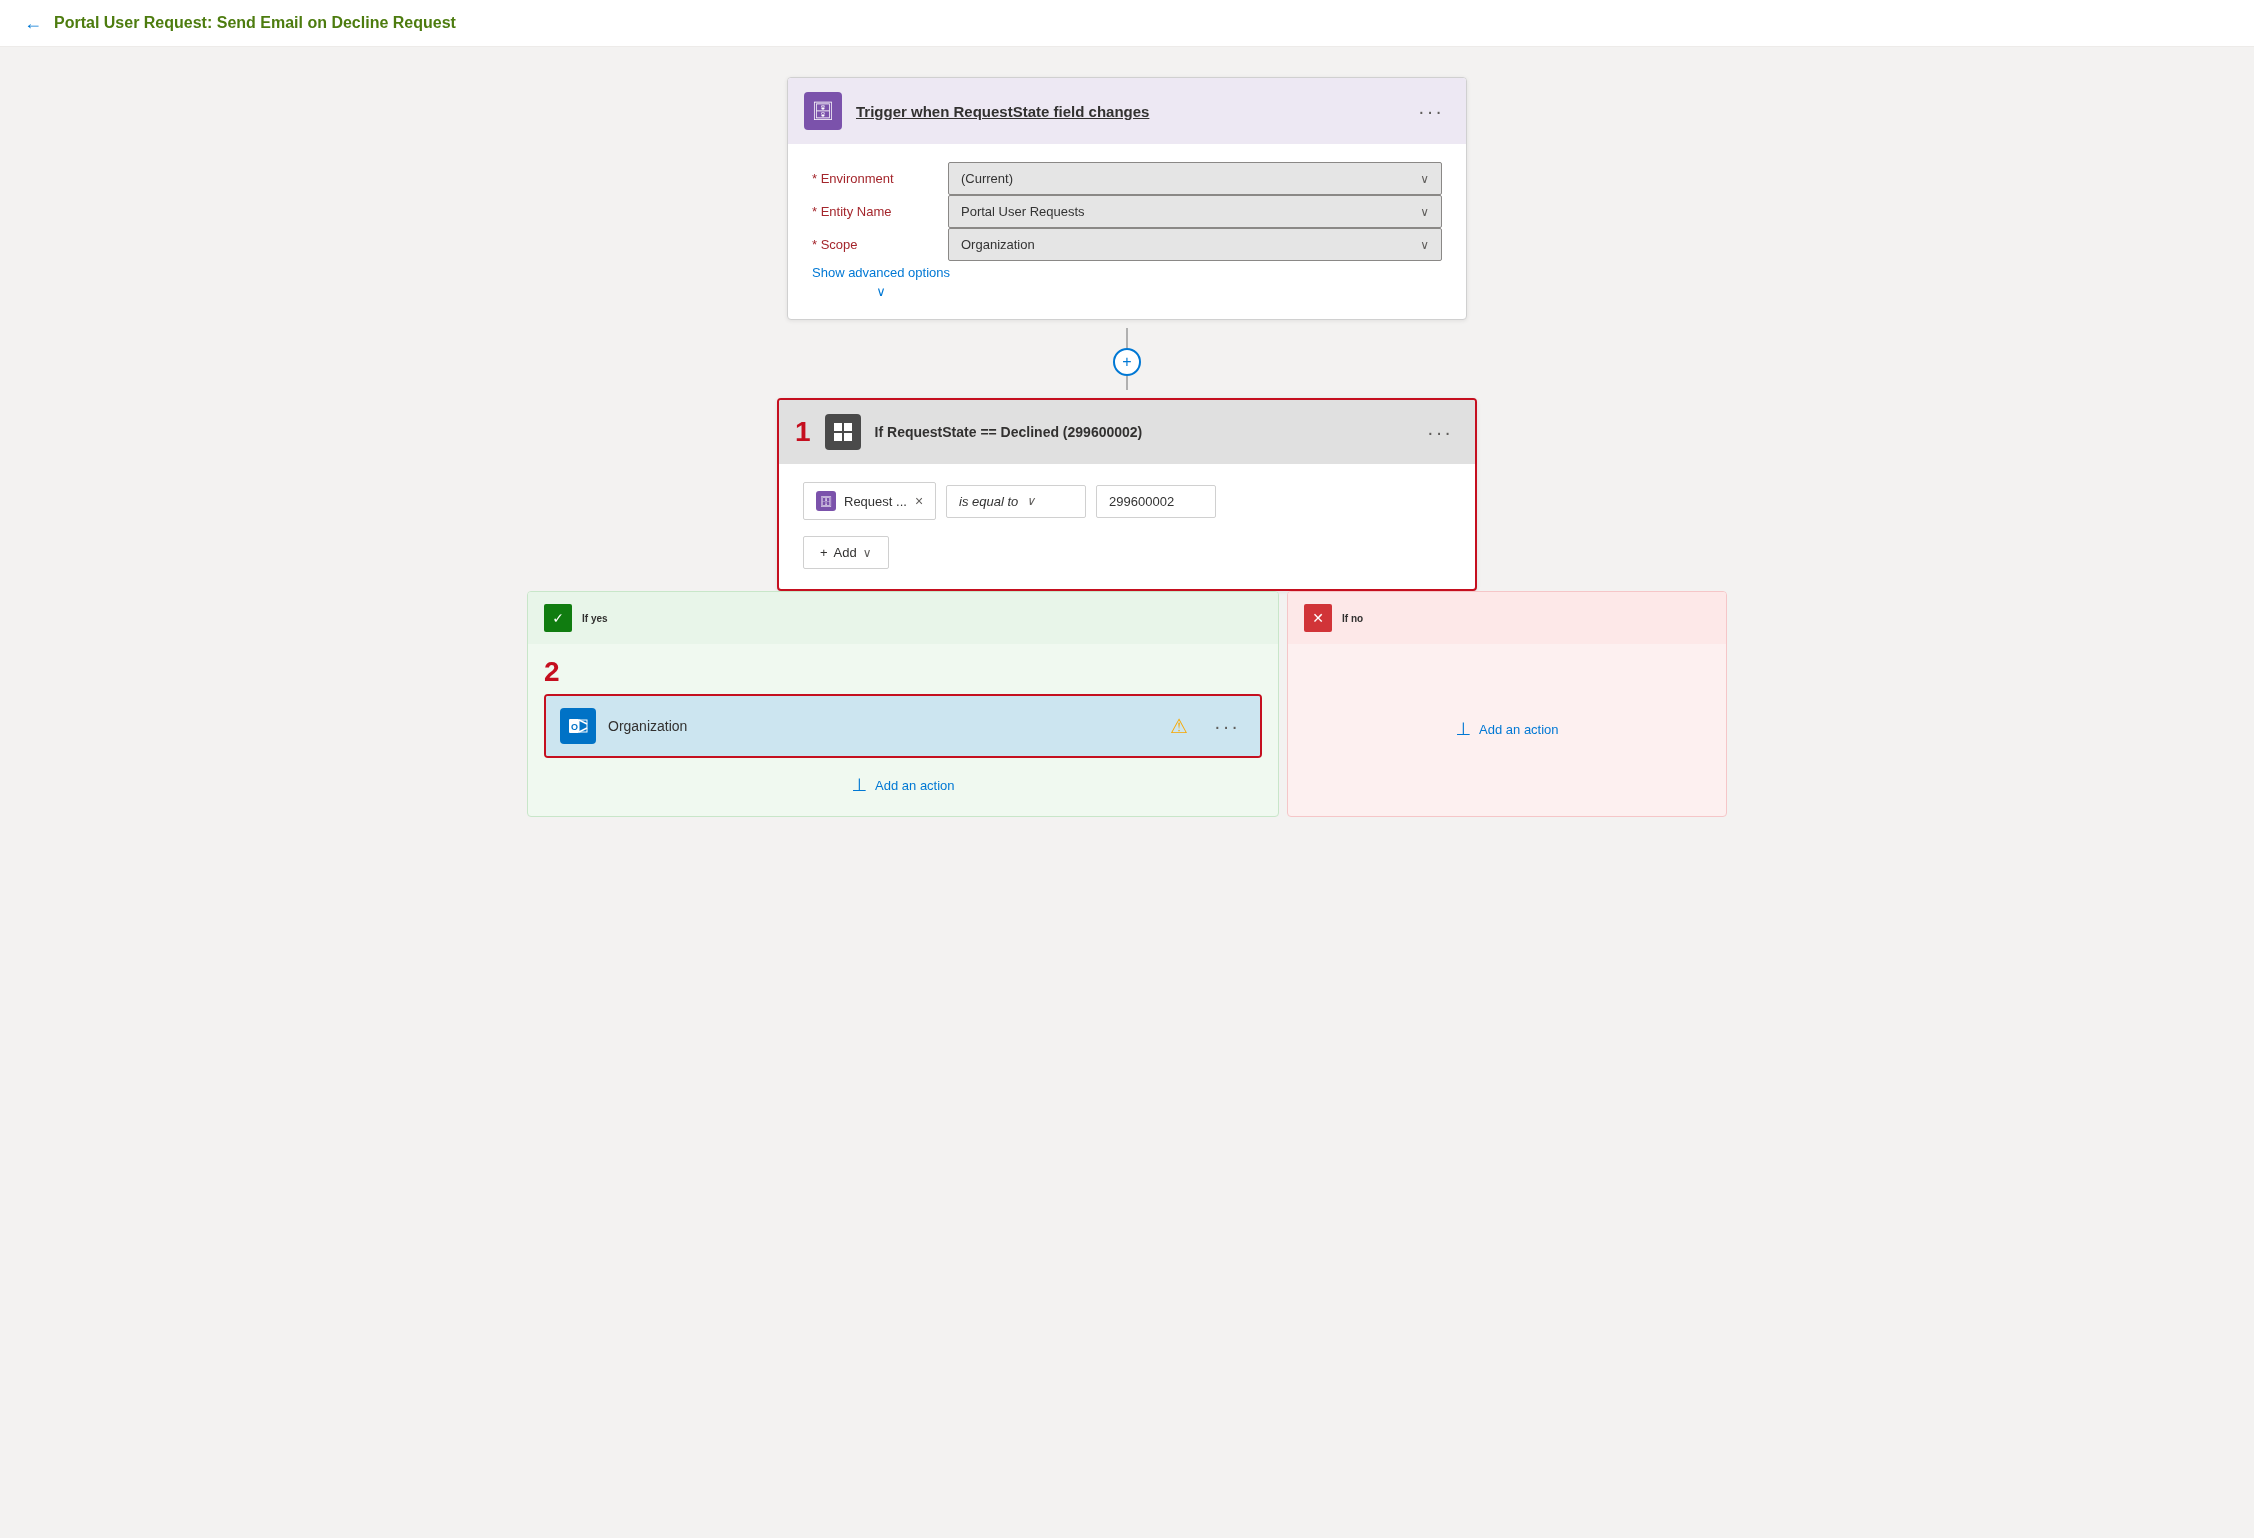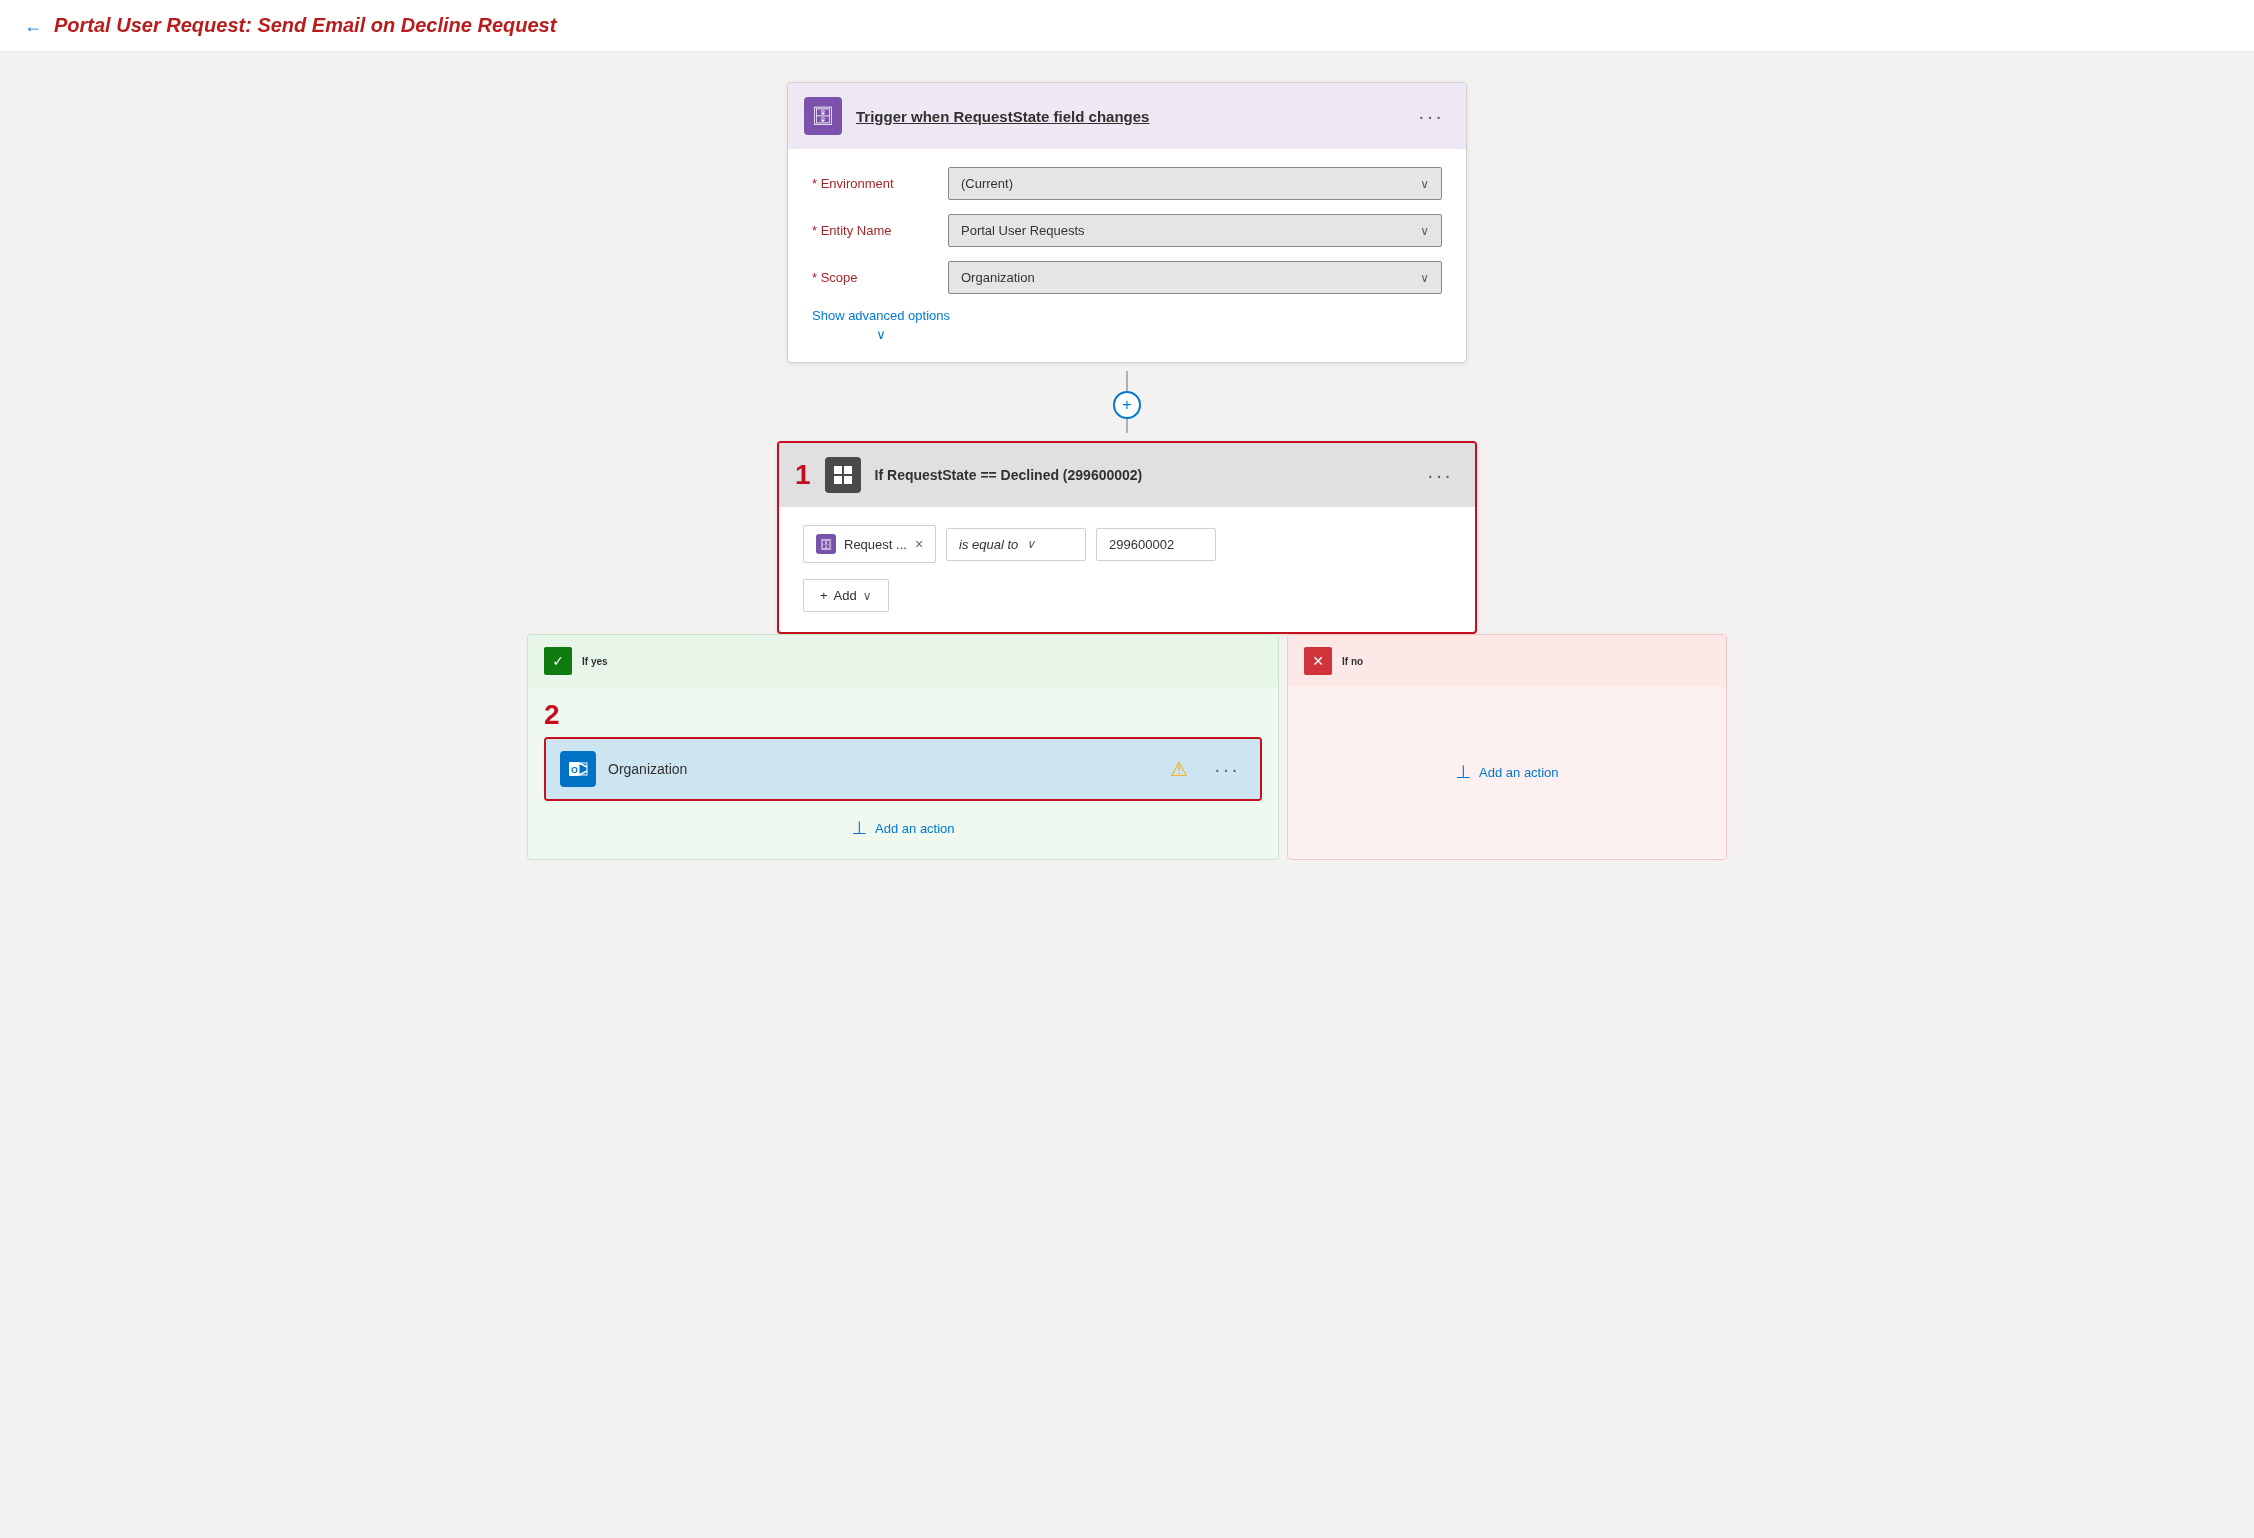--- a/index.html
+++ b/index.html
@@ -19,24 +19,23 @@
     }
     .back-btn {
       color: #0078d4;
       font-size: 18px;
       cursor: pointer;
       background: none;
       border: none;
       line-height: 1;
     }
     .page-title {
-      font-size: 20px;
+      font-size: 16px;
       font-weight: 600;
-      color: #b91c1c;
-      font-style: italic;
+      color: #4d7c0f;
     }
     .canvas {
       padding: 30px 60px;
       display: flex;
       flex-direction: column;
       align-items: center;
     }
 
     
     .trigger-card {
@@ -81,21 +80,20 @@
       font-size: 20px;
       letter-spacing: 2px;
       padding: 2px 6px;
     }
     .trigger-body {
       padding: 18px 24px 20px;
     }
     .form-row {
       display: flex;
       align-items: center;
-      margin-bottom: 14px;
       gap: 16px;
     }
     .form-label {
       font-size: 13px;
       color: #a4262c;
       width: 120px;
       flex-shrink: 0;
     }
     .form-label::before {
       content: '* ';

